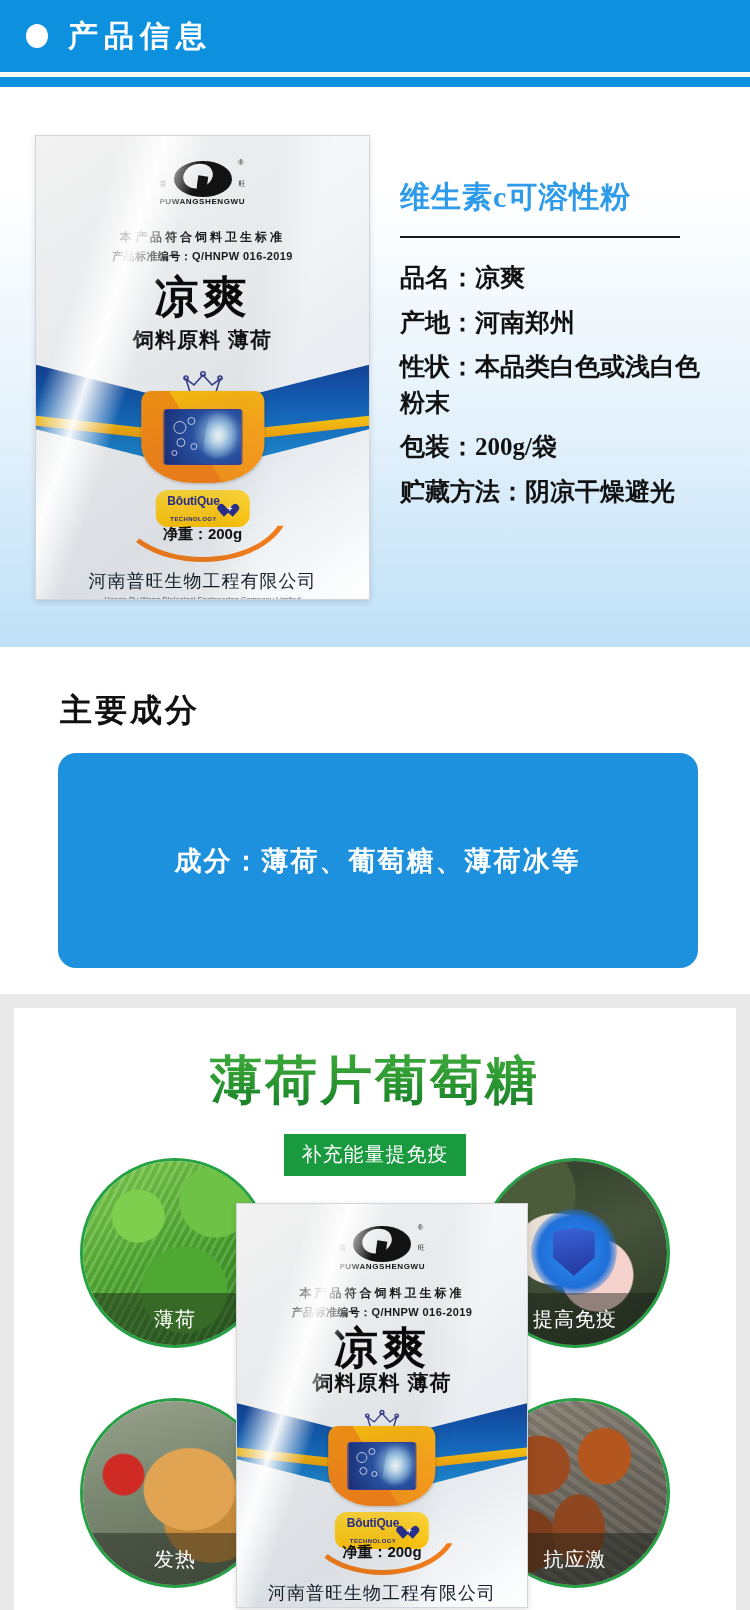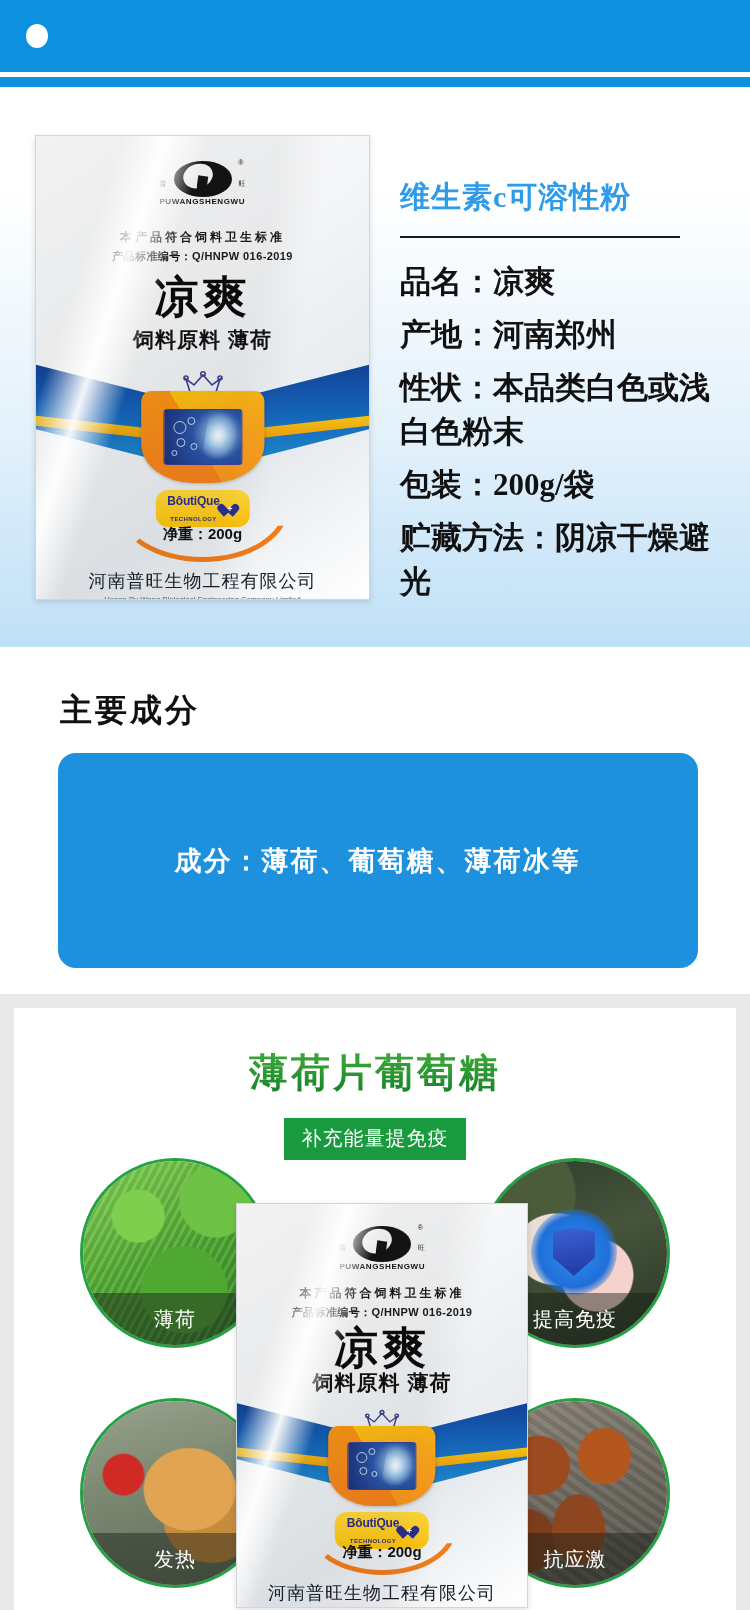--- a/index.html
+++ b/index.html
@@ -221,21 +221,21 @@
     font-size:30px; font-weight:bold;
     color:#2e9bea;
     letter-spacing:1px;
   }
   .spec-rule {
     width:280px; height:2px; background:#1a1a1a;
     margin:18px 0 22px 0;
   }
   .spec-row {
     font-family:"Liberation Serif", serif;
-    font-size:31px; font-weight:bold;
+    font-size:25px; font-weight:bold;
     color:#111;
     line-height:1.42;
     margin-bottom:9px;
     max-width:320px;
   }
 
   
   .ing-section { width:750px; background:#ffffff; padding:30px 0 18px 5px; }
   .ing-heading {
     font-size:32px; font-weight:bold; color:#111;
@@ -258,21 +258,21 @@
   .promo-wrap { width:750px; background:#e9e9e9; padding:14px 0 0 0; }
   .promo {
     width:722px; margin:0 auto;
     background:#ffffff;
     position:relative;
     height:636px;
     overflow:hidden;
   }
   .promo-title {
     text-align:center;
-    font-size:39px; font-weight:bold;
+    font-size:52px; font-weight:bold;
     letter-spacing:3px;
     margin-top:38px;
     background:linear-gradient(180deg,#3faa3c 0%,#2f9a32 45%,#117a28 100%);
     -webkit-background-clip:text;
     background-clip:text;
     color:transparent;
     -webkit-text-fill-color:transparent;
   }
   .promo-tag {
     display:block;
@@ -355,20 +355,21 @@
     z-index:5;
   }
 </style>
 </head>
 <body>
 
 <div class="page">
 
   <div class="header-band">
     <span class="hdr-dot"></span>
+    <span class="hdr-title">产品信息</span>
   </div>
   <div class="header-gap"></div>
   <div class="header-underline"></div>
 
   <div class="info-panel">
 
     <div class="pkg-col">
       <div class="pkg">
         <div class="pkg-logo">
           <div class="logo-mark">

